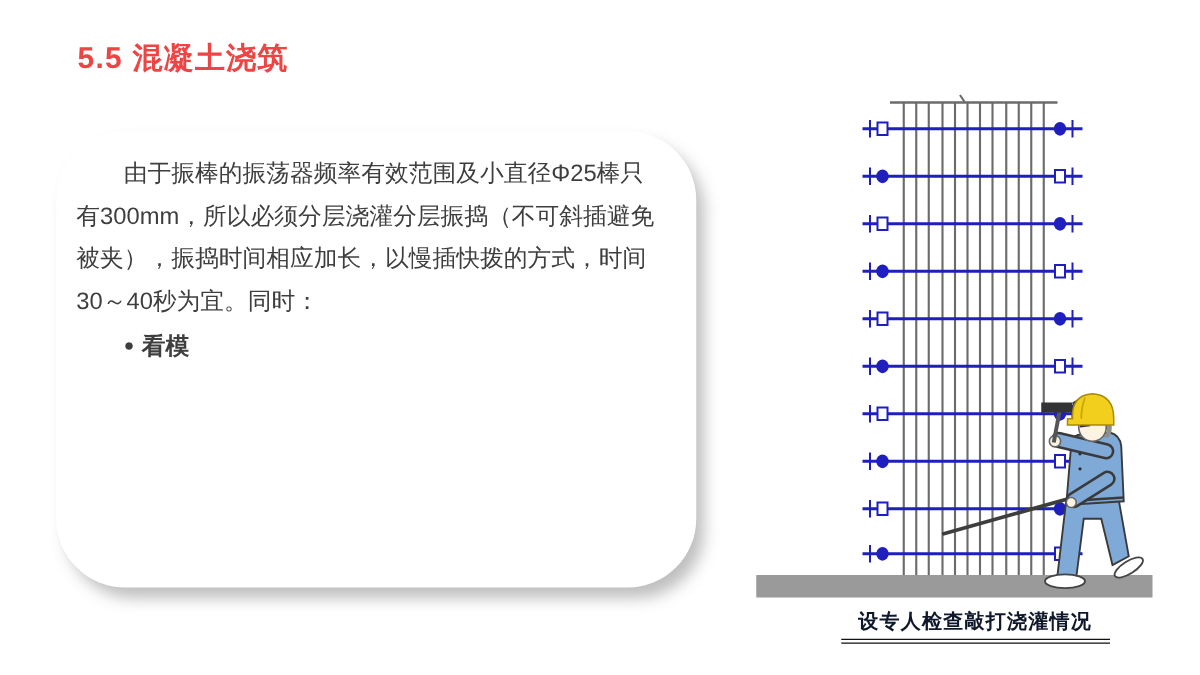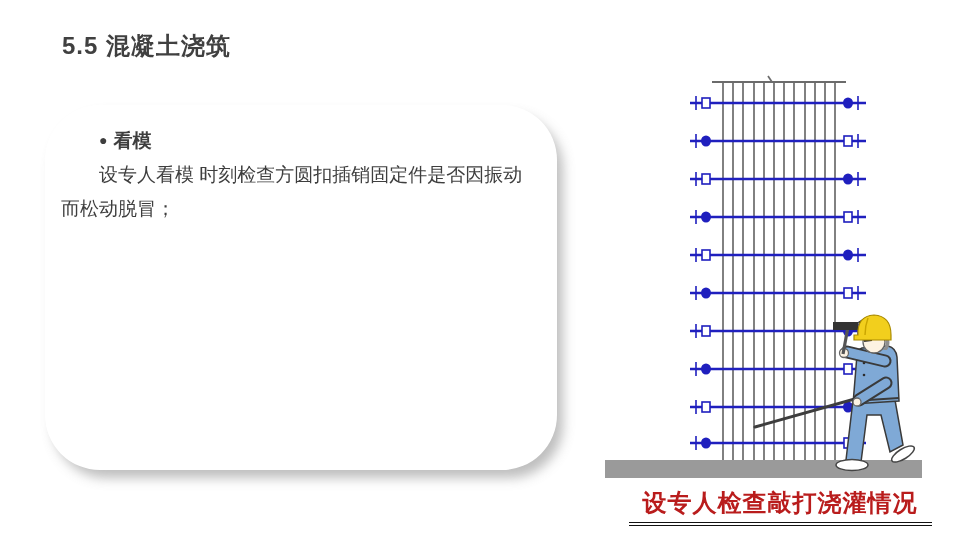--- a/index.html
+++ b/index.html
@@ -3,41 +3,41 @@
 <meta charset="utf-8">
 <style>
   html,body{margin:0;padding:0;}
   body{
     width:960px;height:540px;position:relative;overflow:hidden;
     background:#ffffff;
     font-family:"Liberation Sans","DejaVu Sans",sans-serif;
   }
   .slide-title{
     position:absolute;left:62px;top:30px;
-    font-size:24px;font-weight:bold;color:#404040;letter-spacing:1px;
+    font-size:24px;font-weight:bold;color:#ef4444;letter-spacing:1px;
   }
   .content-card{
     position:absolute;left:45px;top:105px;width:512px;height:365px;
     background:#ffffff;border-radius:55px;
     box-shadow:7px 9px 12px -1px rgba(110,110,110,0.45);
     box-sizing:border-box;
     padding:18px 26px 14px 16px;
   }
   .content-card p{
     margin:0;font-size:19px;line-height:34px;color:#3e3e3e;
   }
   .indent{text-indent:2em;}
   .bullet-line{padding-left:2em;font-weight:bold;}
   .bullet-marker{font-size:14px;vertical-align:2px;margin-right:6px;color:#3e3e3e;}
   .figure-svg{position:absolute;left:585px;top:55px;}
   .caption{
     position:absolute;left:585px;top:487px;width:390px;text-align:center;
   }
   .caption span{
-    display:inline-block;font-size:24px;font-weight:bold;color:#b91c1c;
+    display:inline-block;font-size:16px;font-weight:bold;color:#0f172a;
     border-bottom:4px double #111;padding:0 14px 3px 14px;letter-spacing:1px;
   }
   
   .rod{stroke:var(--tie-rod-blue,#1f1fbe);stroke-width:2.5;}
   .rod.thin{stroke-width:1.6;}
   .washer{fill:#ffffff;stroke:var(--tie-rod-blue,#1f1fbe);stroke-width:1.6;}
   .knob{fill:var(--tie-rod-blue,#1f1fbe);}
   .fw{stroke:var(--formwork-gray,#6b6b6b);stroke-width:1.7;fill:none;}
   .fw.cap{stroke-width:2;}
   .ground{fill:var(--ground-gray,#9a9a9a);}
@@ -49,22 +49,22 @@
   .helmet{fill:var(--helmet-yellow,#f2cf1d);stroke:#a98a00;stroke-width:1.2;}
   .dark{fill:#333;}
   .stick{stroke:#3d3d3d;stroke-width:3;stroke-linecap:round;}
 </style>
 </head>
 <body>
 
 <div class="slide-title">5.5 混凝土浇筑</div>
 
 <div class="content-card">
+  <p class="indent">由于振棒的振荡器频率有效范围及小直径Φ25棒只有300mm，所以必须分层浇灌分层振捣（不可斜插避免被夹），振捣时间相应加长，以慢插快拨的方式，时间30～40秒为宜。同时：</p>
   <p class="bullet-line"><span class="bullet-marker">●</span><span>看模</span></p>
-  <p class="indent">设专人看模 时刻检查方圆扣插销固定件是否因振动而松动脱冒；</p>
 </div>
 
 <svg class="figure-svg" width="390" height="430" viewBox="0 0 390 430">
 
   <g>
     <line class="fw cap" x1="127" y1="27" x2="261" y2="27"></line>
     <polyline class="fw" points="183,21 187,27"></polyline>
     <line class="fw" x1="138" y1="27" x2="138" y2="405"></line>
     <line class="fw" x1="148" y1="27" x2="148" y2="405"></line>
     <line class="fw" x1="158" y1="27" x2="158" y2="405"></line>

